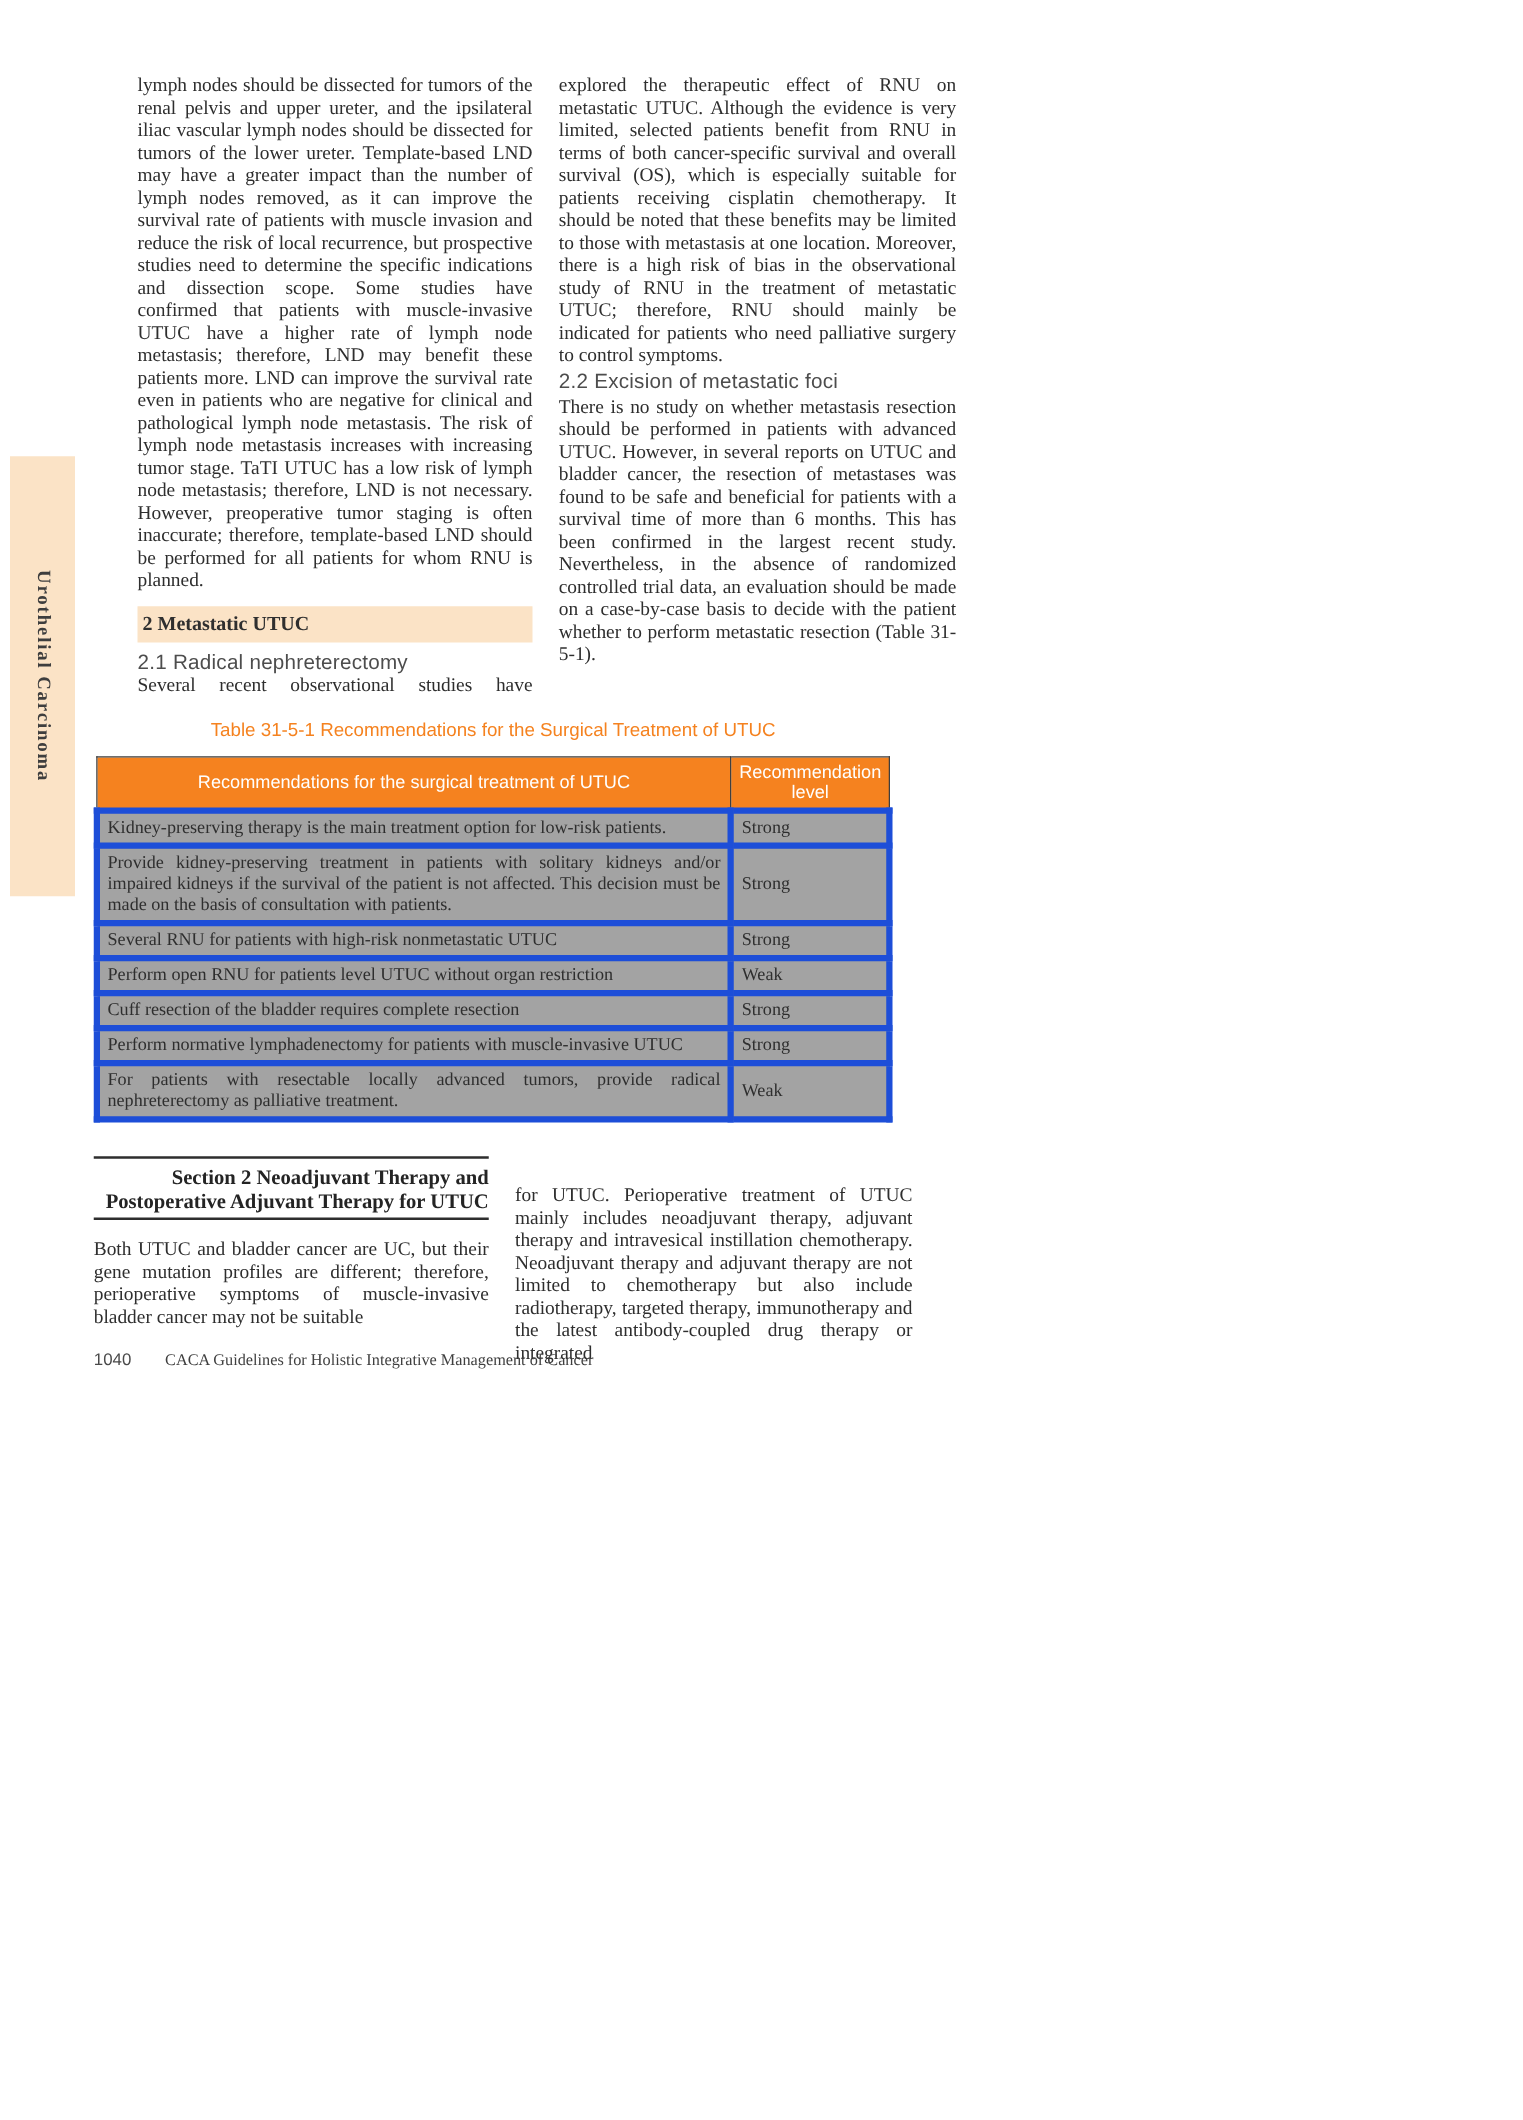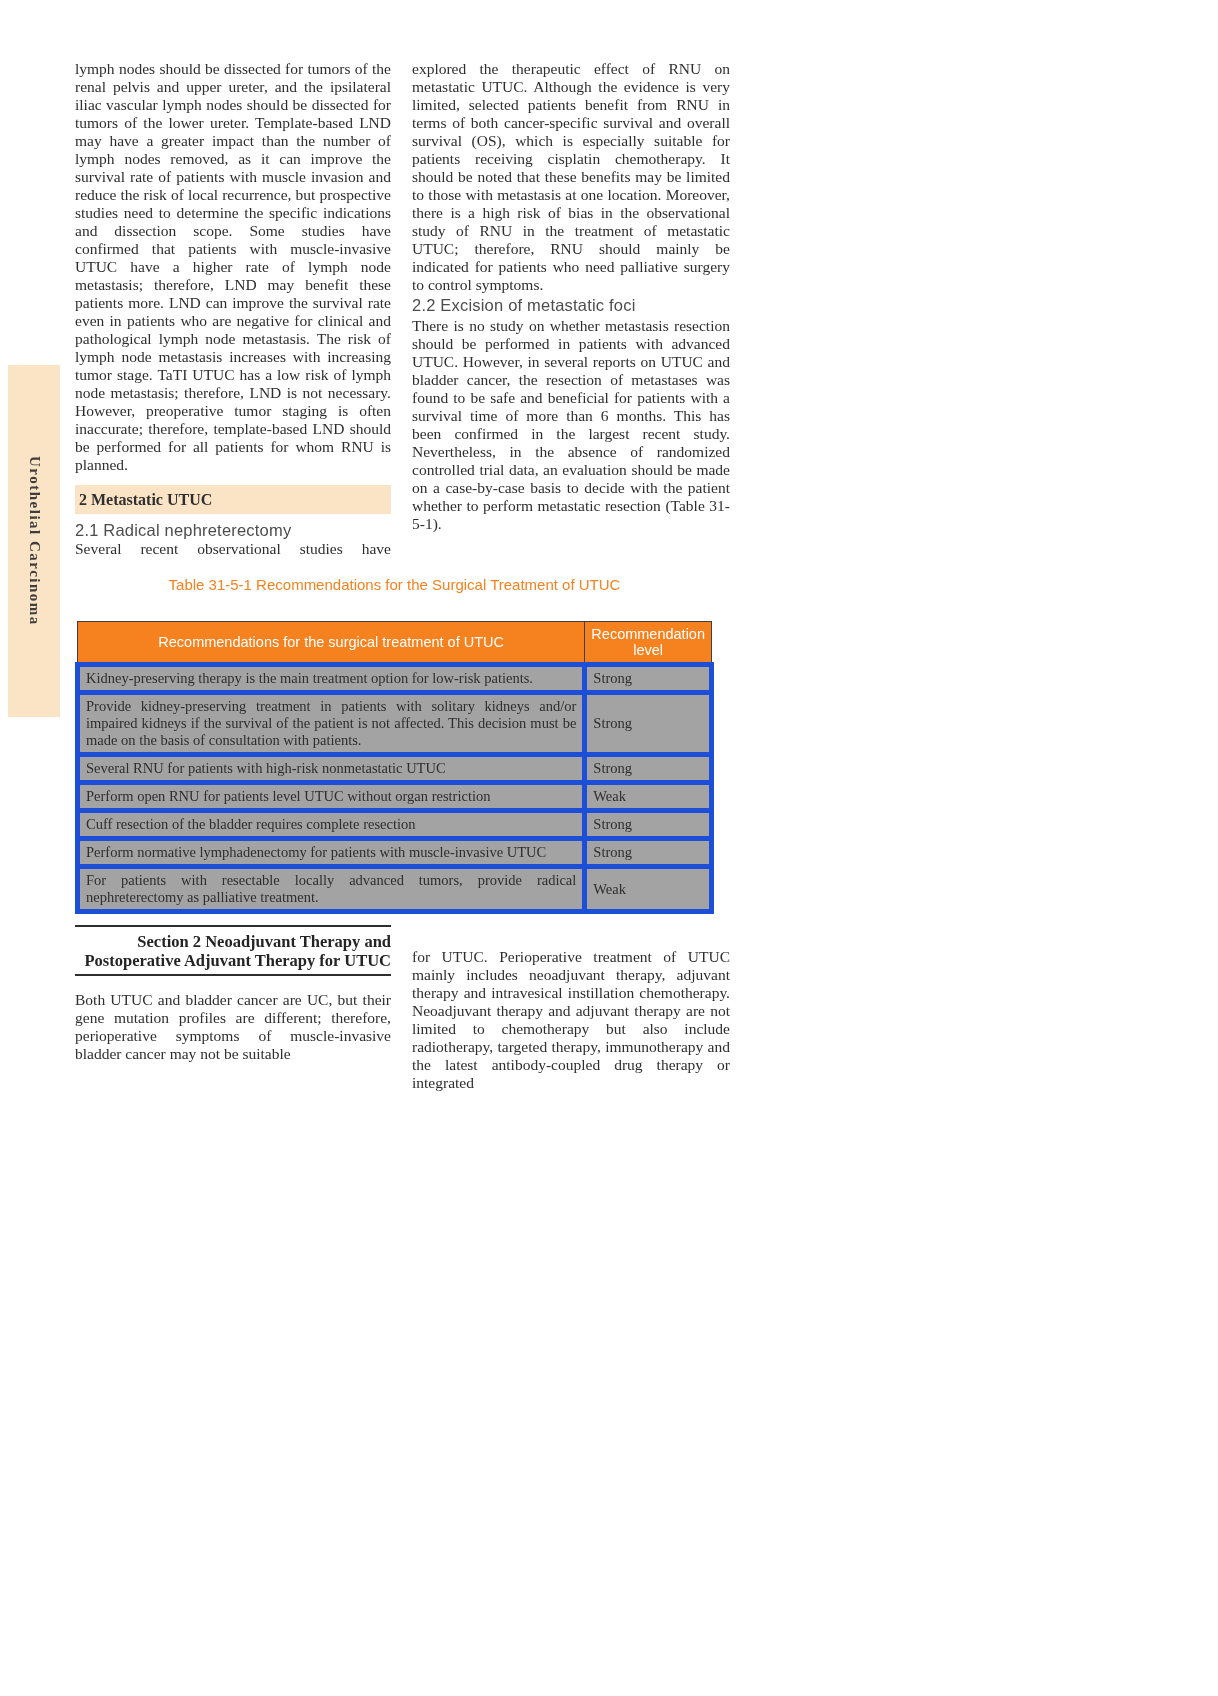--- a/index.html
+++ b/index.html
@@ -24,21 +24,21 @@
   .sidebar-text {
     writing-mode: vertical-rl;
     font-family: "Liberation Serif", serif;
     font-weight: bold;
     font-size: 15px;
     letter-spacing: 1.5px;
     color: #3e3e3e;
     white-space: nowrap;
   }
   
-  .col { position: absolute; top: 60px; }
+  .col { position: absolute; top: 60px; margin-left: 35px; }
   .left-col  { left: 75px;  width: 316px; }
   .right-col { left: 412px; width: 318px; }
   .body-text {
     font-size: 15.5px;
     line-height: 18px;
     text-align: justify;
     color: #2e2e2e;
   }
   .justify-all { text-align-last: justify; }
   .section-box {
@@ -59,21 +59,21 @@
     letter-spacing: 0.2px;
   }
   .sub-heading-flow { margin-top: 2px; margin-bottom: 2px; }
   
   .table-wrap { position: absolute; left: 75px; top: 576px; width: 639px; }
   .table-title {
     font-family: "Liberation Sans", sans-serif;
     font-size: 15px;
     color: #F5821F;
     text-align: center;
-    margin-bottom: 28px;
+    margin-bottom: 12px;
   }
   table.rec-table {
     width: 100%;
     border-collapse: collapse;
     font-size: 14.5px;
   }
   table.rec-table th {
     background: #F5821F;
     color: #ffffff;
     font-family: "Liberation Sans", sans-serif;
@@ -202,14 +202,18 @@
       <div>Postoperative Adjuvant Therapy for UTUC</div>
     </div>
     <div class="rule"></div>
     <p class="body-text">Both UTUC and bladder cancer are UC, but their gene mutation profiles are different; therefore, perioperative symptoms of muscle-invasive bladder cancer may not be suitable</p>
   </div>
 
   <div class="bottom-right">
     <p class="body-text">for UTUC. Perioperative treatment of UTUC mainly includes neoadjuvant therapy, adjuvant therapy and intravesical instillation chemotherapy. Neoadjuvant therapy and adjuvant therapy are not limited to chemotherapy but also include radiotherapy, targeted therapy, immunotherapy and the latest antibody-coupled drug therapy or integrated</p>
   </div>
 
+  <div class="footer">
+    <span class="page-num">1040</span>
+    <span class="book-title">CACA Guidelines for Holistic Integrative Management of Cancer</span>
+  </div>
 
 </div>
 
 </body></html>

